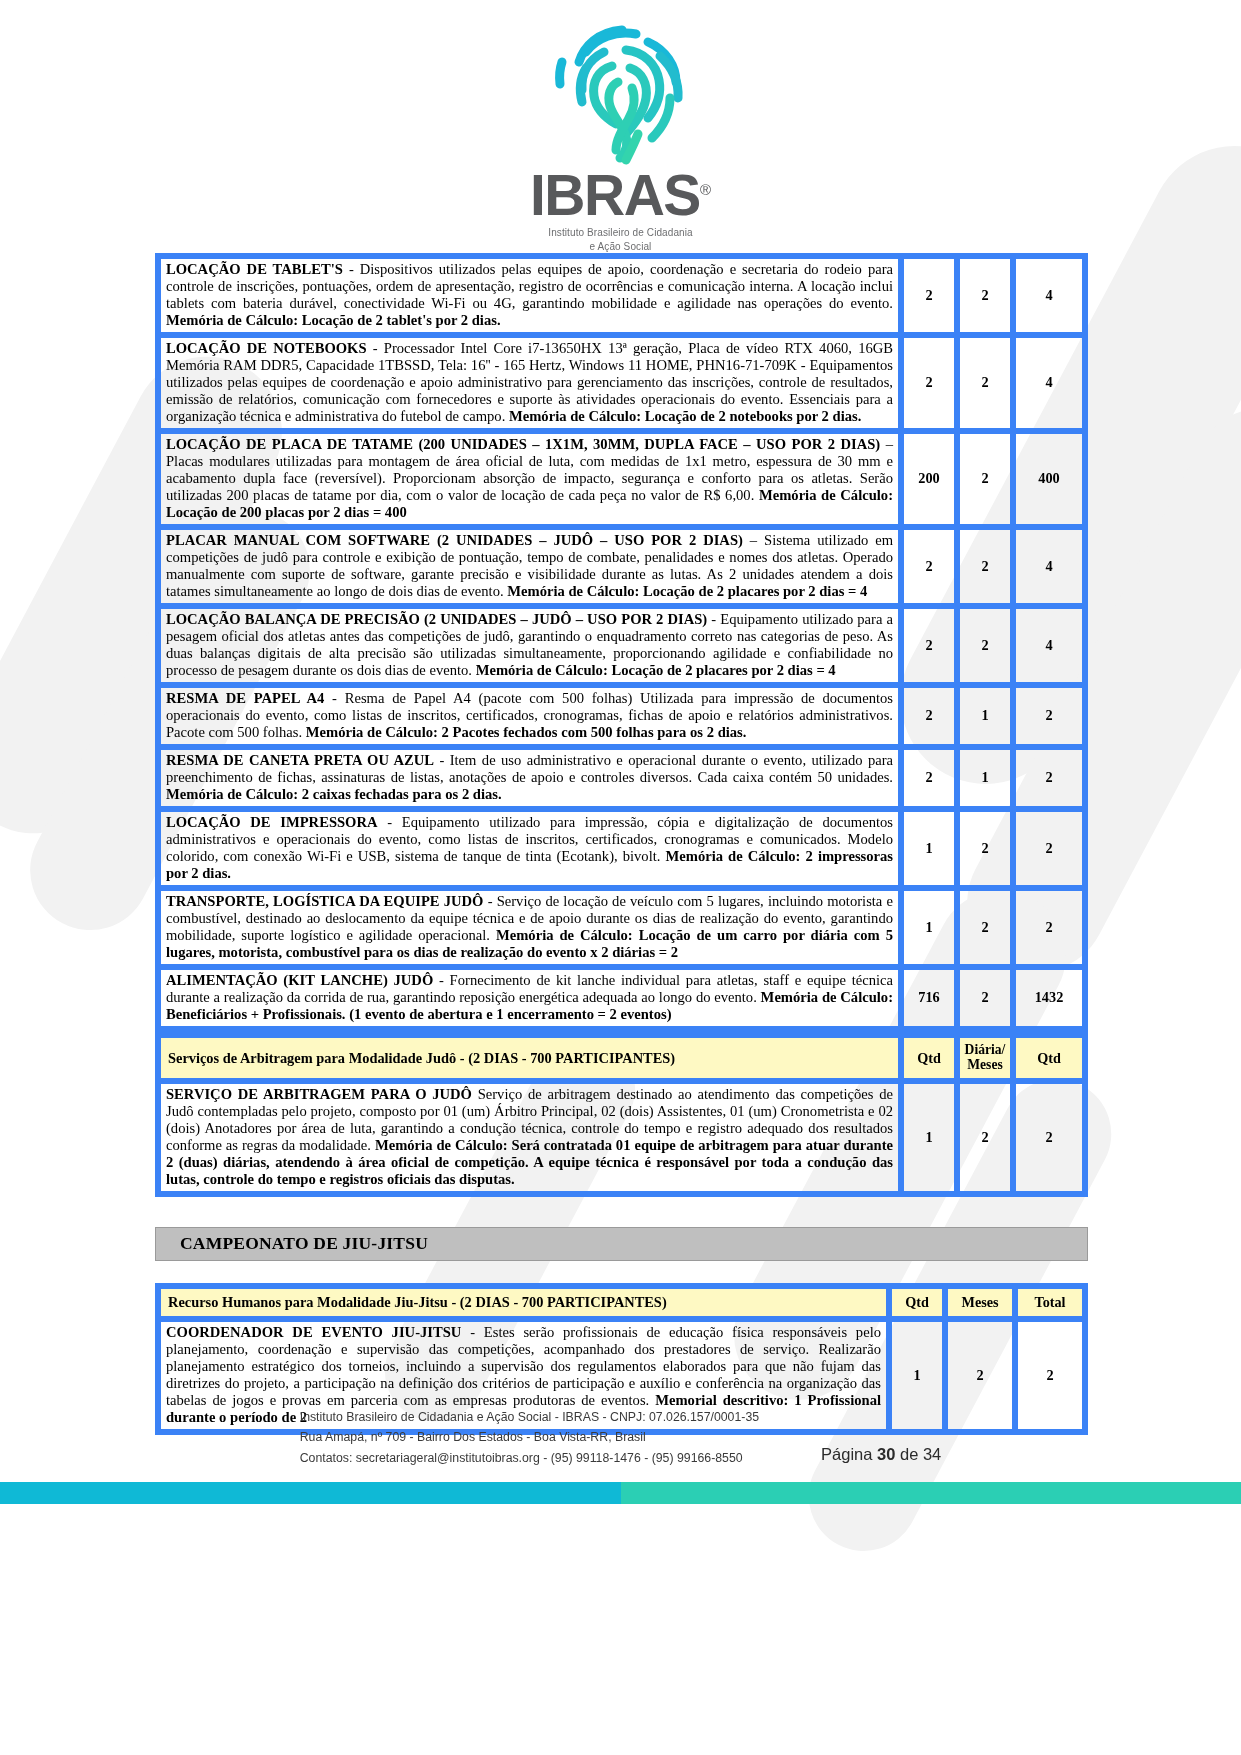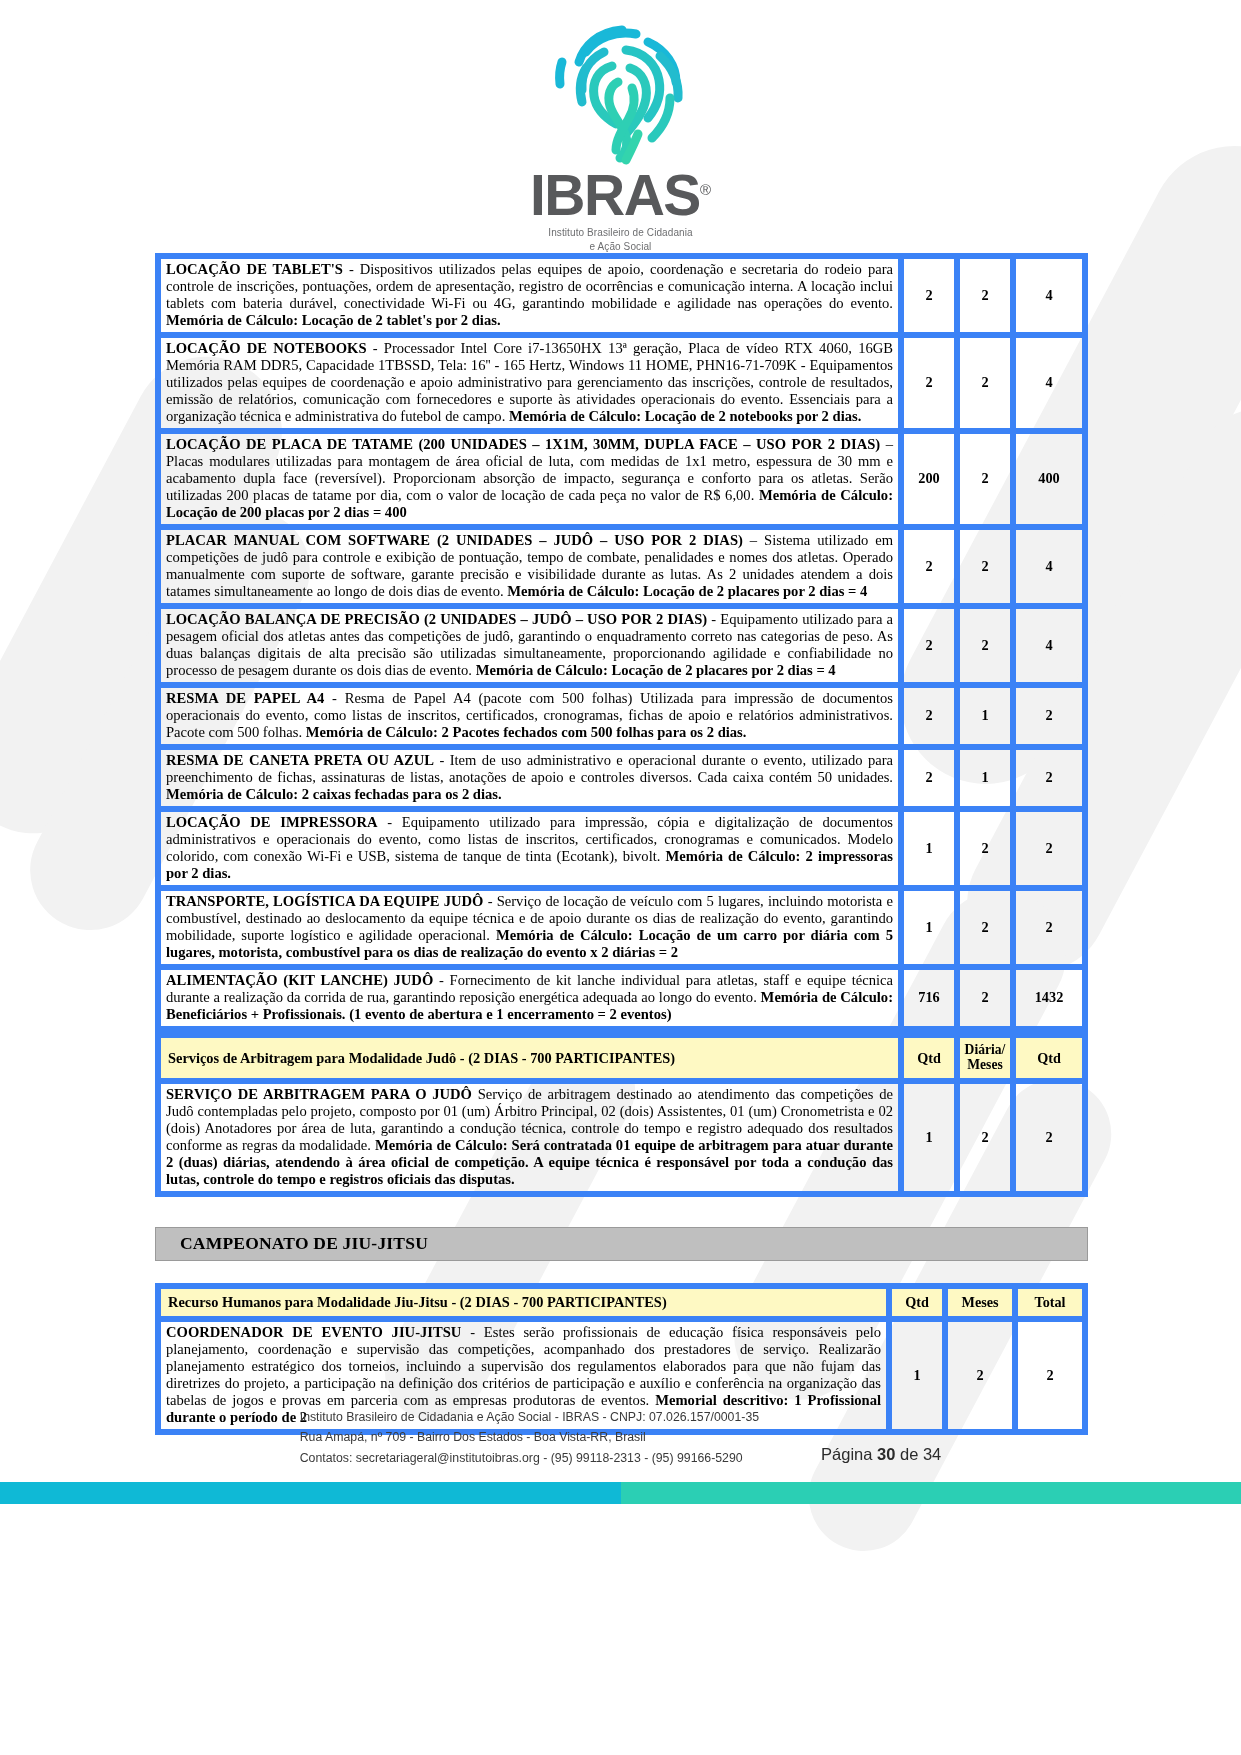--- a/index.html
+++ b/index.html
@@ -363,21 +363,21 @@
           <td class="num">2</td>
         </tr>
       </tbody>
     </table>
   </div>
 
   <div class="footer">
     <div class="footer-center">
       <div>Instituto Brasileiro de Cidadania e Ação Social - IBRAS - CNPJ: 07.026.157/0001-35</div>
       <div>Rua Amapá, nº 709 - Bairro Dos Estados - Boa Vista-RR, Brasil</div>
-      <div>Contatos: secretariageral@institutoibras.org - (95) 99118-2313 - (95) 99166-5290</div>
+      <div>Contatos: secretariageral@institutoibras.org - (95) 99118-1476 - (95) 99166-8550</div>
     </div>
     <div class="footer-page"><span>Página </span><span class="pg-num">30</span><span> de 34</span></div>
   </div>
 
   <div class="bottom-bar">
     <div class="bar-cyan"></div>
     <div class="bar-teal"></div>
   </div>
 
 </div>

